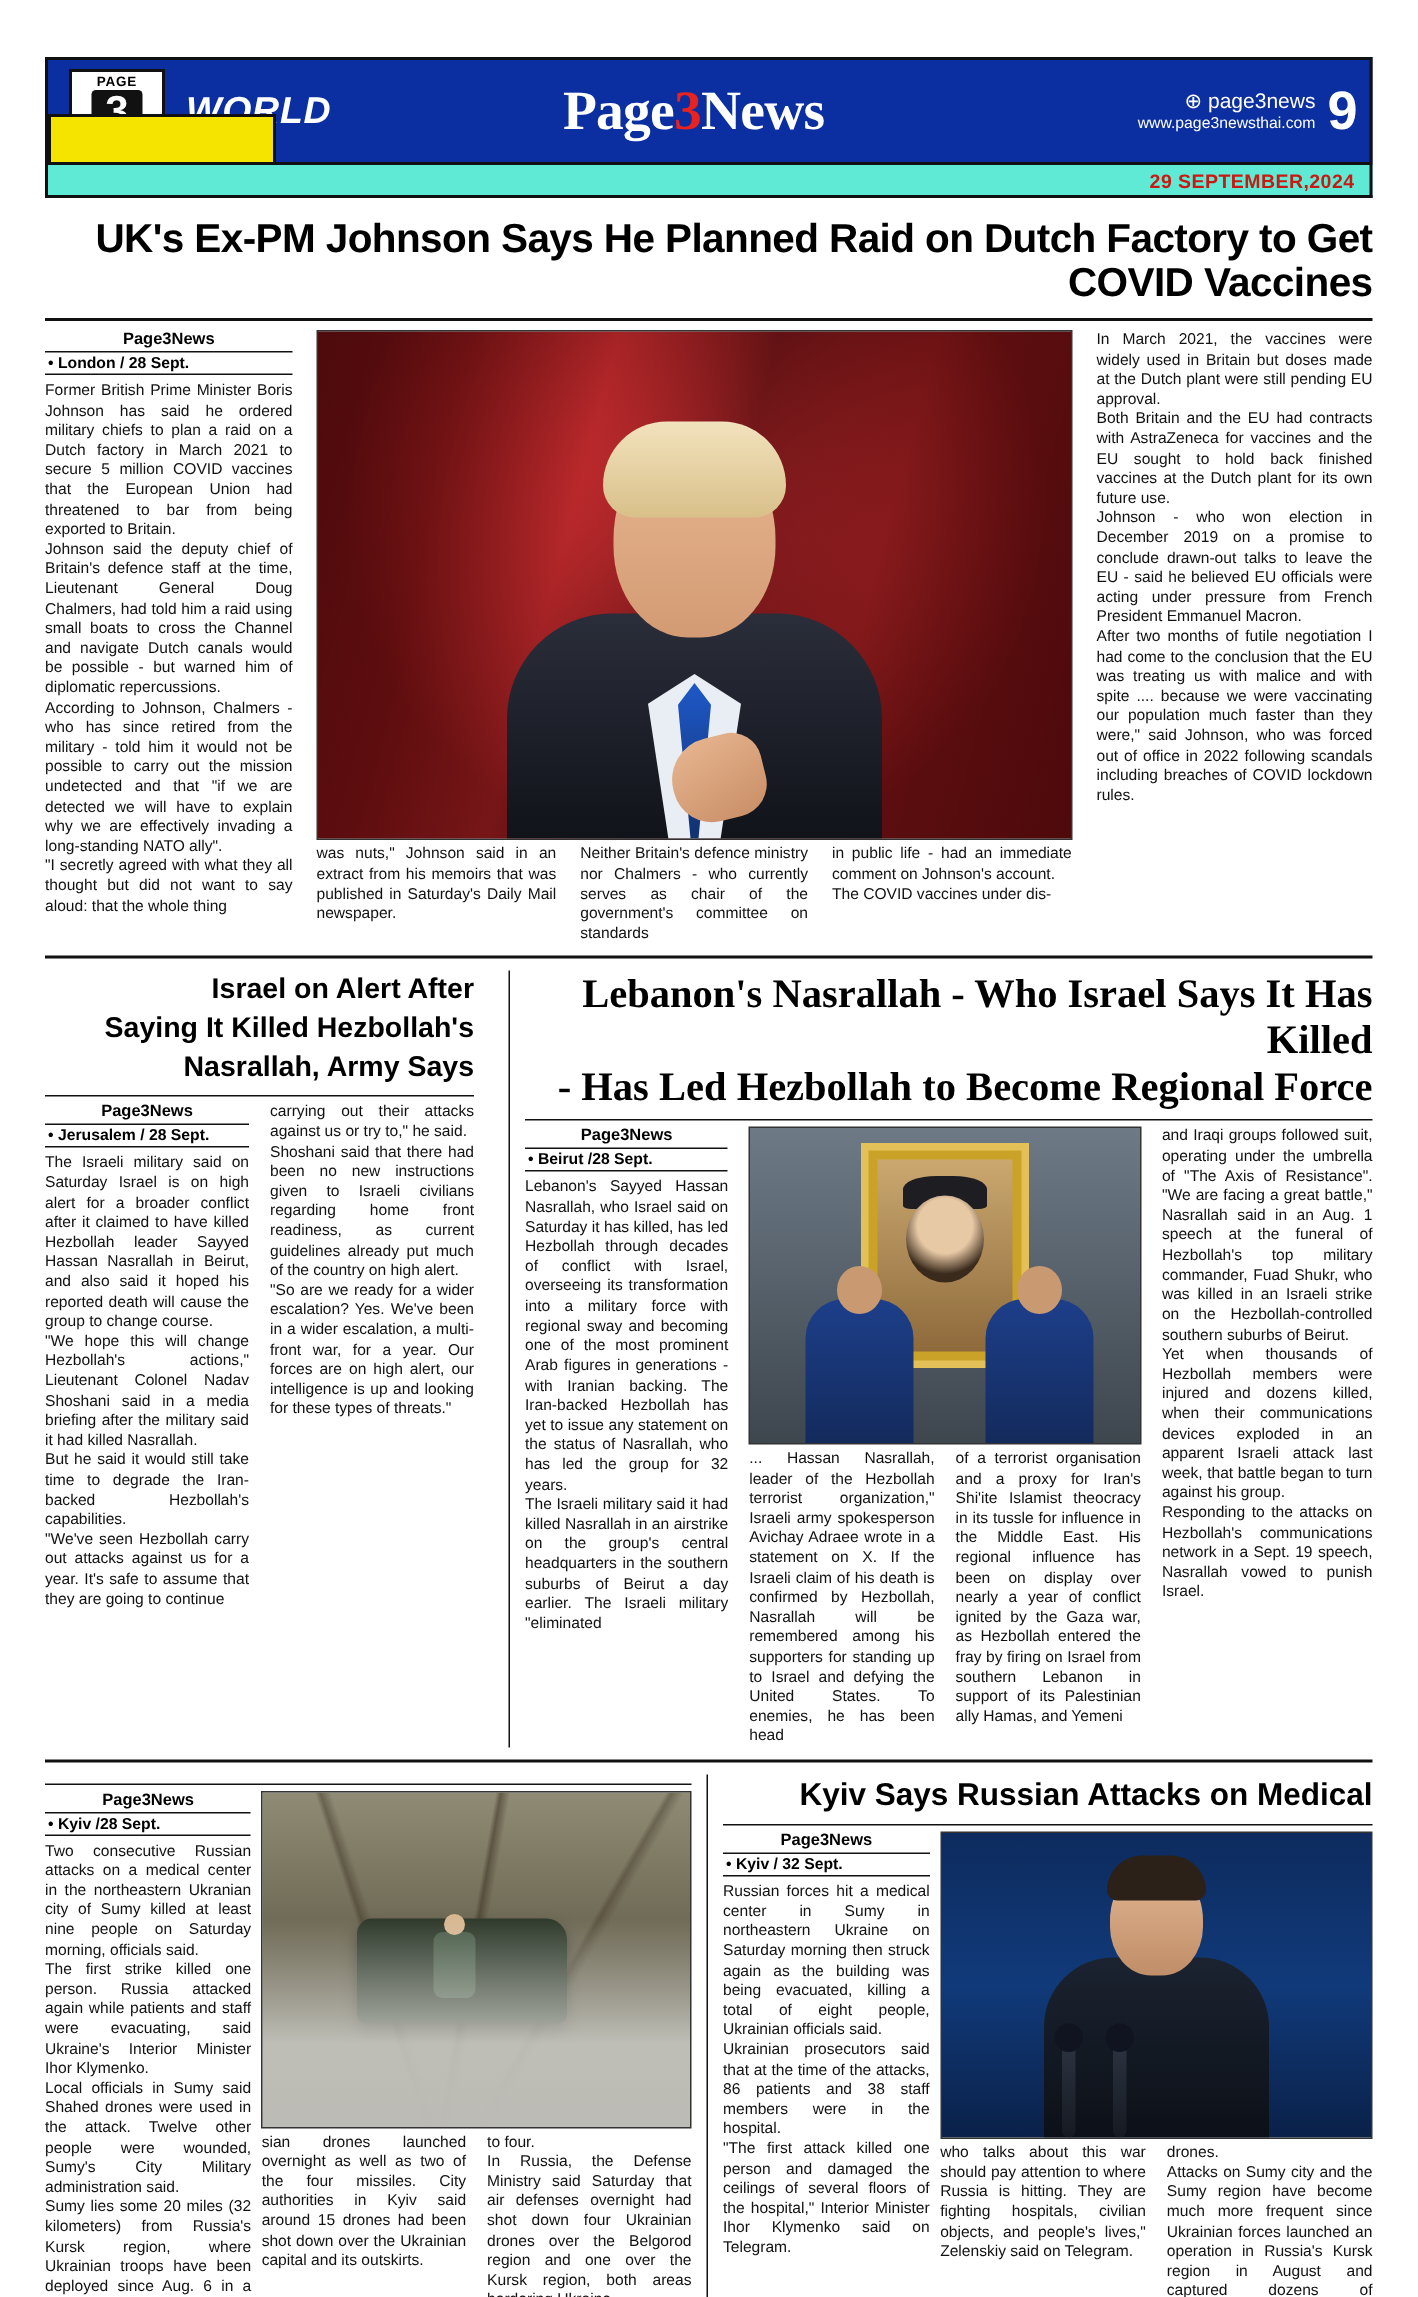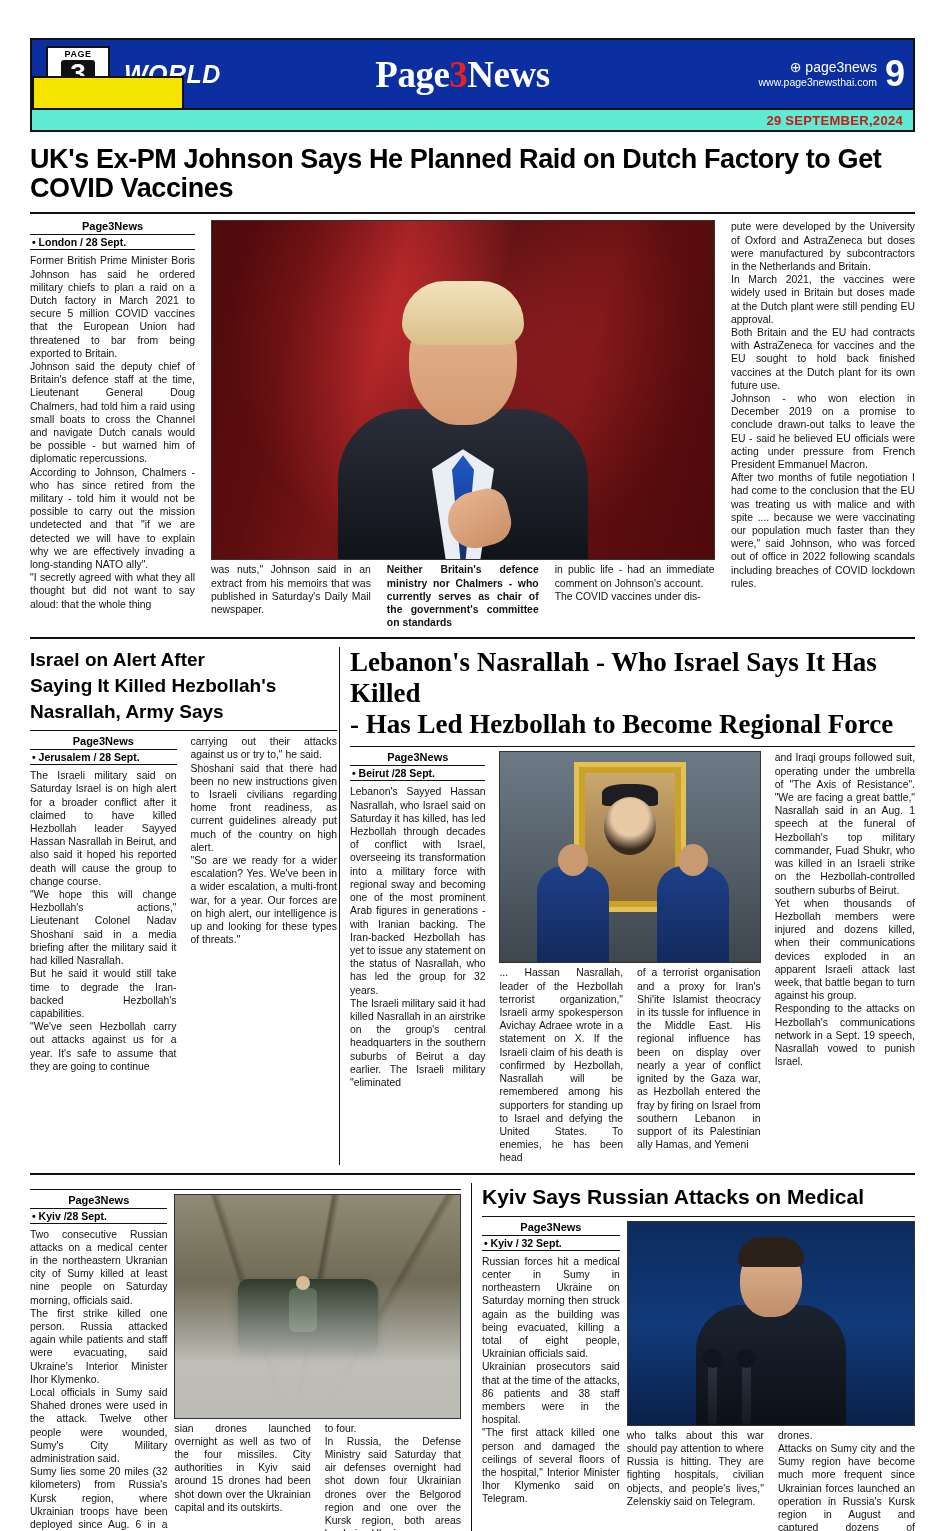--- a/index.html
+++ b/index.html
@@ -99,21 +99,21 @@
     background: #f5e400; border: 2px solid #111;
     display: flex; align-items: center; justify-content: flex-end;
     padding-right: 12px;
     font-size: 23px; font-weight: bold; font-style: italic; color: #111;
   }
 
   
   .headline {
     font-family: "Liberation Sans", sans-serif;
     font-weight: bold;
-    text-align: left;
+    text-align: right;
     line-height: 1.08;
     color: #000;
   }
   .h-main {
     font-size: 27px;
     margin: 13px 0 9px 0;
     letter-spacing: -0.4px;
   }
   .h-serif {
     font-family: "Liberation Serif", serif;
@@ -367,42 +367,41 @@
     <div style="width:520px; padding:0 8px;">
       <div class="photo ph-boris">
         <div class="shirt"></div>
         <div class="tie"></div>
         <div class="head"></div>
         <div class="hair"></div>
         <div class="hand"></div>
       </div>
       <div class="caption-row">
         <div class="body-txt" style="width:33.3%; padding-right:8px;">was nuts," Johnson said in an extract from his memoirs that was published in Saturday's Daily Mail newspaper.</div>
-        <div class="body-txt" style="width:33.3%; padding:0 8px;font-weight:bold;">Neither Britain's defence ministry nor Chalmers - who currently serves as chair of the government's committee on standards</div>
+        <div class="body-txt" style="width:33.3%; padding:0 8px;">Neither Britain's defence ministry nor Chalmers - who currently serves as chair of the government's committee on standards</div>
         <div class="body-txt" style="width:33.3%; padding-left:8px; white-space:pre-line;">in public life - had an immediate comment on Johnson's account.
 The COVID vaccines under dis-</div>
       </div>
     </div>
 
     <div style="width:192px; padding-left:8px;">
       <div class="body-txt">
-        <p>pute were developed by the University of Oxford and AstraZeneca but doses were manufactured by subcontractors in the Netherlands and Britain.</p>
         <p>In March 2021, the vaccines were widely used in Britain but doses made at the Dutch plant were still pending EU approval.</p>
         <p>Both Britain and the EU had contracts with AstraZeneca for vaccines and the EU sought to hold back finished vaccines at the Dutch plant for its own future use.</p>
         <p>Johnson - who won election in December 2019 on a promise to conclude drawn-out talks to leave the EU - said he believed EU officials were acting under pressure from French President Emmanuel Macron.</p>
         <p>After two months of futile negotiation I had come to the conclusion that the EU was treating us with malice and with spite .... because we were vaccinating our population much faster than they were," said Johnson, who was forced out of office in 2022 following scandals including breaches of COVID lockdown rules.</p>
       </div>
     </div>
   </div>
 
   <div class="small-divider"></div>
 
   <div class="cols" style="margin-top:8px;">
 
-    <div style="width:310px; padding-right:2px; border-right:1px solid #111;">
+    <div style="width:310px; padding-right:23px; border-right:1px solid #111;">
       <div class="headline" style="font-size:19px; line-height:1.35;">
         <div>Israel on Alert After</div>
         <div>Saying It Killed Hezbollah's</div>
         <div>Nasrallah, Army Says</div>
       </div>
       <div class="rule" style="margin-top:6px;"></div>
       <div class="cols" style="margin-top:4px;">
         <div style="width:50%; padding-right:7px;">
           <div class="byline">Page3News</div>
           <div class="byline-loc">• Jerusalem / 28 Sept.</div>

